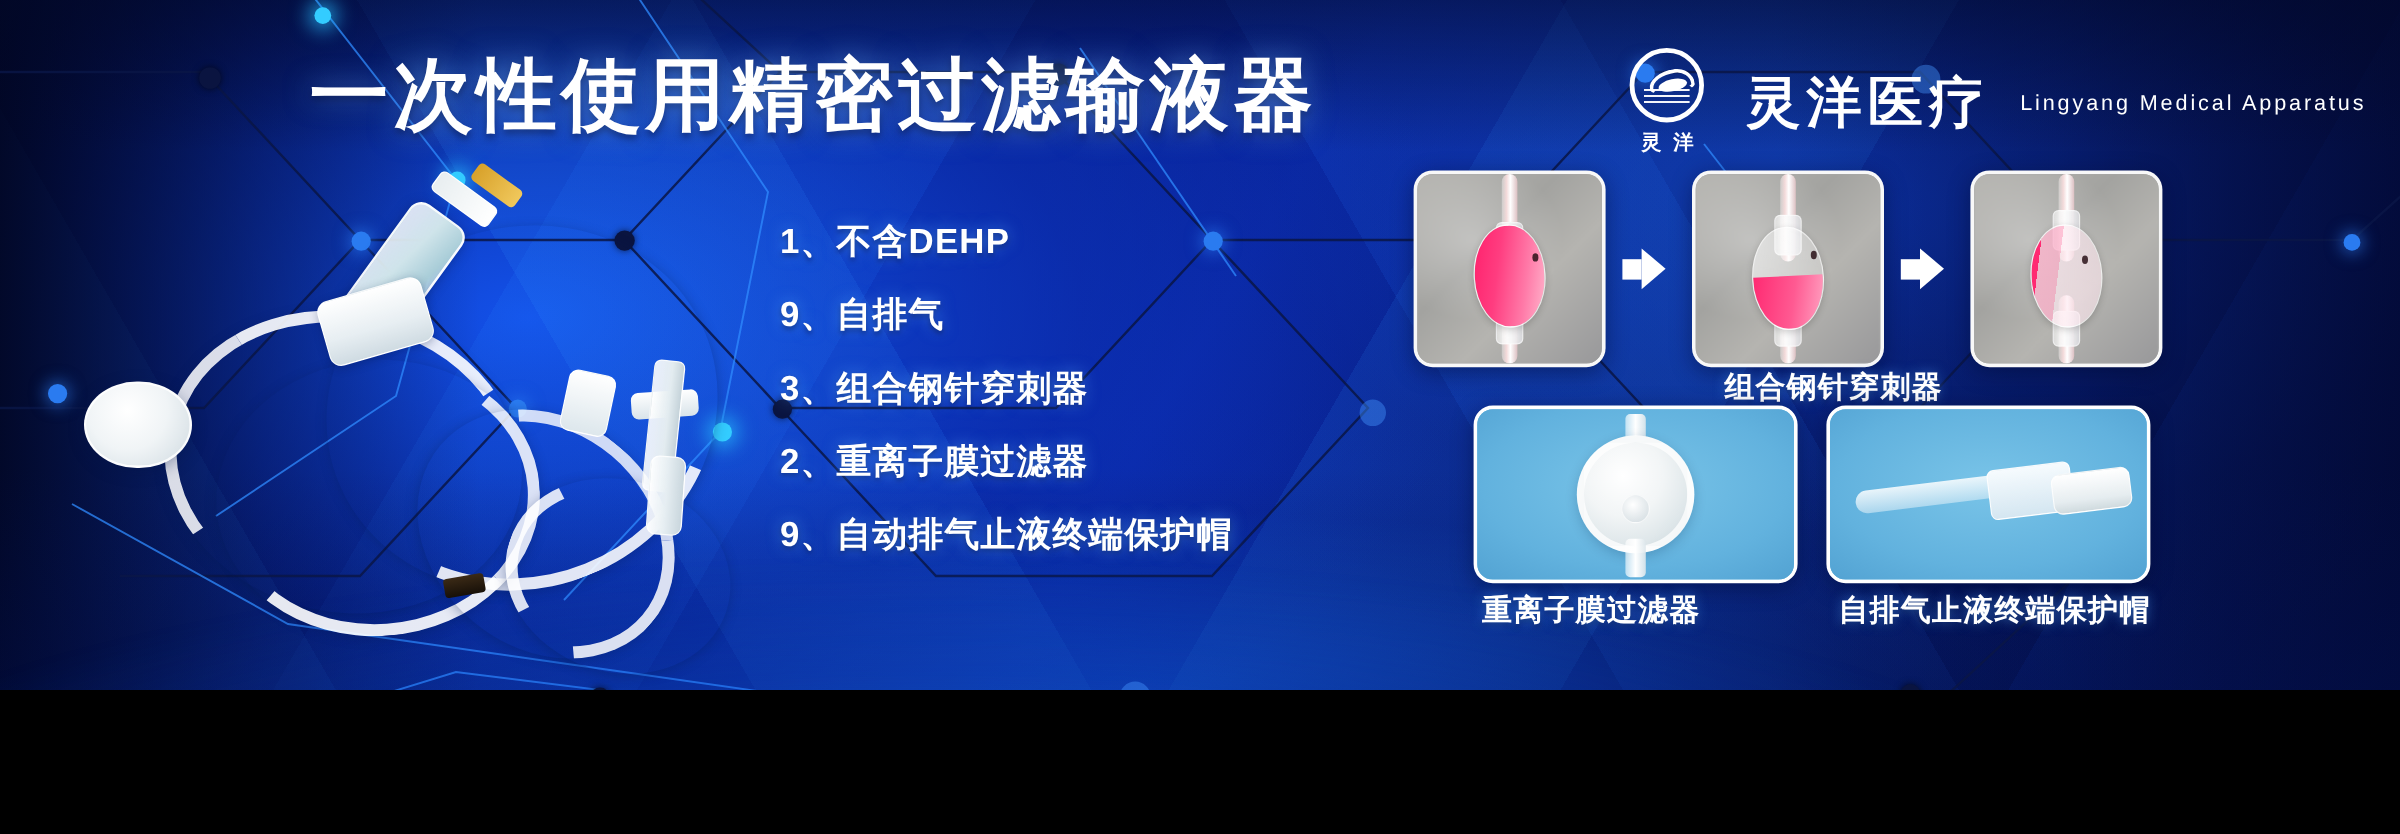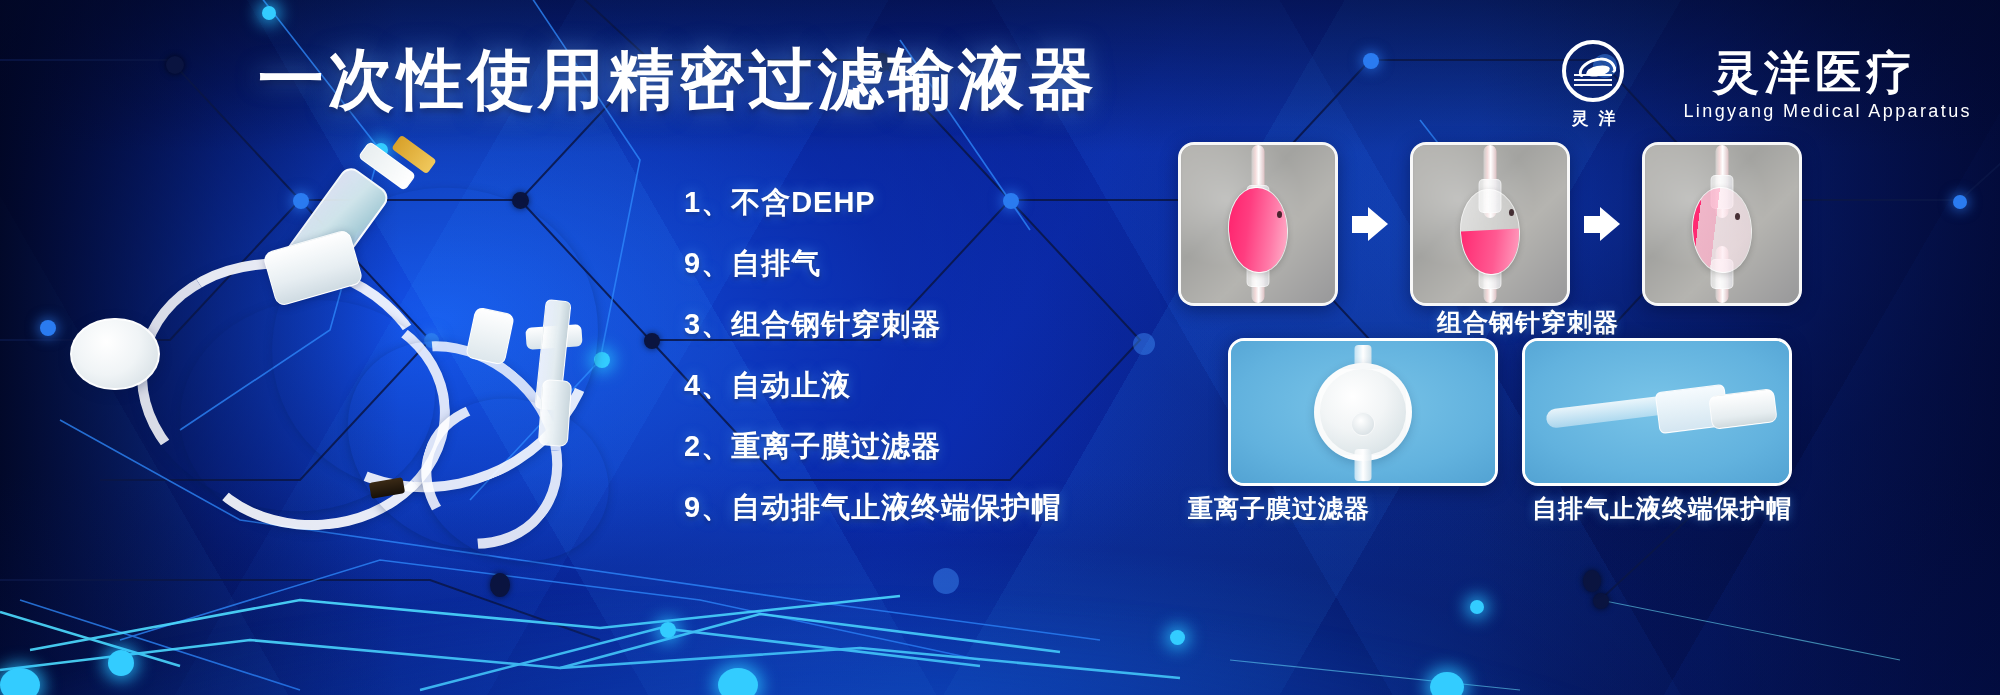--- a/index.html
+++ b/index.html
@@ -1,18 +1,18 @@
 <!DOCTYPE html>
 <html><head>
 <meta charset="utf-8">
 <style>
   html,body{margin:0;padding:0;background:#000;}
   *{box-sizing:border-box;}
   .banner{
-    position:relative;width:2000px;height:695px;overflow:hidden;
+    position:relative;width:2000px;height:575px;overflow:hidden;
     font-family:"Liberation Sans","DejaVu Sans",sans-serif;
     background:
       radial-gradient(ellipse 1100px 620px at 22% 46%, rgba(20,84,240,0.95) 0%, rgba(12,52,190,0.55) 42%, rgba(6,24,110,0.0) 72%),
       radial-gradient(ellipse 900px 500px at 78% 30%, rgba(14,56,180,0.75) 0%, rgba(8,30,120,0.2) 55%, rgba(4,16,80,0) 80%),
       radial-gradient(ellipse 1200px 300px at 48% 100%, rgba(20,110,255,0.55) 0%, rgba(8,40,150,0.25) 50%, rgba(3,12,62,0) 80%),
       linear-gradient(120deg,#020a33 0%,#05166b 24%,#0a27a5 50%,#06175f 76%,#020b35 100%);
   }
 
   
   .bg-layer{position:absolute;inset:0;pointer-events:none;}
@@ -72,26 +72,26 @@
     position:absolute;top:14px;left:12px;width:38px;height:20px;
     border-radius:60% 40% 50% 50%/70% 70% 30% 30%;
     border:3px solid #fff;border-bottom-color:transparent;transform:rotate(-8deg);
   }
   .logo-circle .bird2{
     position:absolute;top:22px;left:20px;width:24px;height:10px;
     border-radius:50%;background:#fff;transform:rotate(-12deg);
   }
   .reg{position:absolute;top:-2px;right:-3px;font-size:13px;color:#fff;font-weight:bold;}
   .logo-sub{margin-top:5px;font-size:17px;color:#fff;font-weight:bold;letter-spacing:10px;text-indent:10px;}
-  .logo-text{display:flex;flex-direction:column;align-items:center;}
+  .logo-text{display:flex;flex-direction:row;align-items:center;}
   .logo-cn{font-size:46px;font-weight:bold;color:#fff;letter-spacing:5px;line-height:1.05;}
   .logo-en{font-size:18px;color:#fff;letter-spacing:2.4px;margin-top:4px;margin-left:25px;}
 
   
-  .features{position:absolute;left:650px;top:172px;width:430px;margin-left:34px;}
+  .features{position:absolute;left:650px;top:172px;width:430px;}
   .feature{
     color:#fff;font-size:29px;font-weight:bold;letter-spacing:1px;
     height:61px;line-height:61px;white-space:nowrap;
     text-shadow:0 0 12px rgba(90,170,255,.6),0 2px 4px rgba(0,12,60,.55);
   }
 
   
   .photo{
     position:absolute;border-radius:16px;overflow:hidden;
     border:3px solid rgba(255,255,255,.92);
@@ -357,21 +357,20 @@
     <div class="p-wing"></div>
     <div class="p-needle"></div>
     <div class="p-capbot"></div>
     <div class="p-clamp"></div>
   </div>
 
   <div class="features">
     <div class="feature">1、不含DEHP</div>
     <div class="feature">9、自排气</div>
     <div class="feature">3、组合钢针穿刺器</div>
-    <div class="feature">4、自动止液</div>
     <div class="feature">2、重离子膜过滤器</div>
     <div class="feature">9、自动排气止液终端保护帽</div>
   </div>
 
   <div class="photo" style="left:1178px;top:142px;width:160px;height:164px;">
     <div class="grayscene"></div>
     <div class="tube top"></div>
     <div class="tube bot"></div>
     <div class="connector" style="top:40px;"></div>
     <div class="connector" style="bottom:16px;height:30px;"></div>
@@ -424,16 +423,16 @@
     <div class="filter-stem" style="bottom:2px;height:32px;"></div>
   </div>
 
   <div class="photo bluebg" style="left:1522px;top:338px;width:270px;height:148px;">
     <div class="bluescene"></div>
     <div class="cap-tube"></div>
     <div class="cap-hub"></div>
     <div class="cap-tip"></div>
   </div>
 
-  <div class="caption" style="left:1188px;top:492px;">重离子膜过滤器</div>
+  <div class="caption" style="left:1235px;top:492px;">重离子膜过滤器</div>
   <div class="caption" style="left:1532px;top:492px;">自排气止液终端保护帽</div>
 
 </div>
 
 </body></html>

